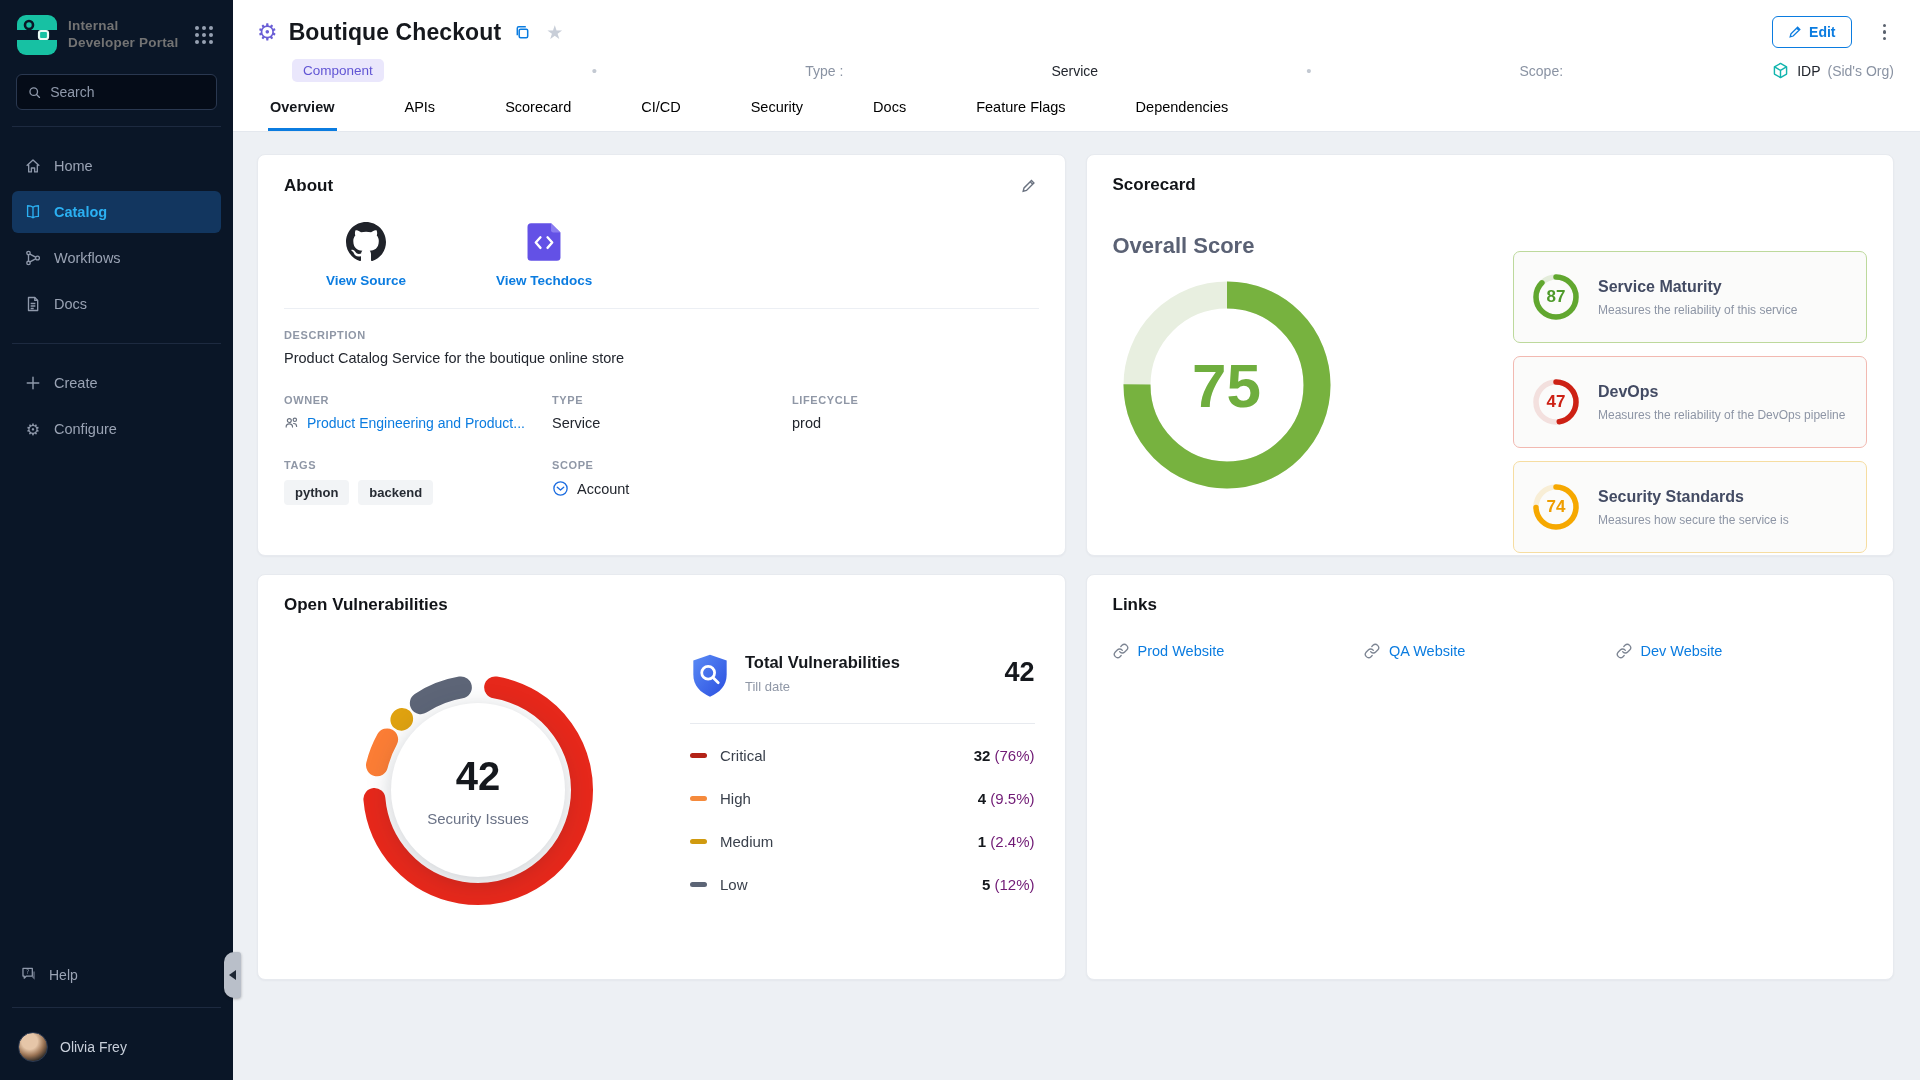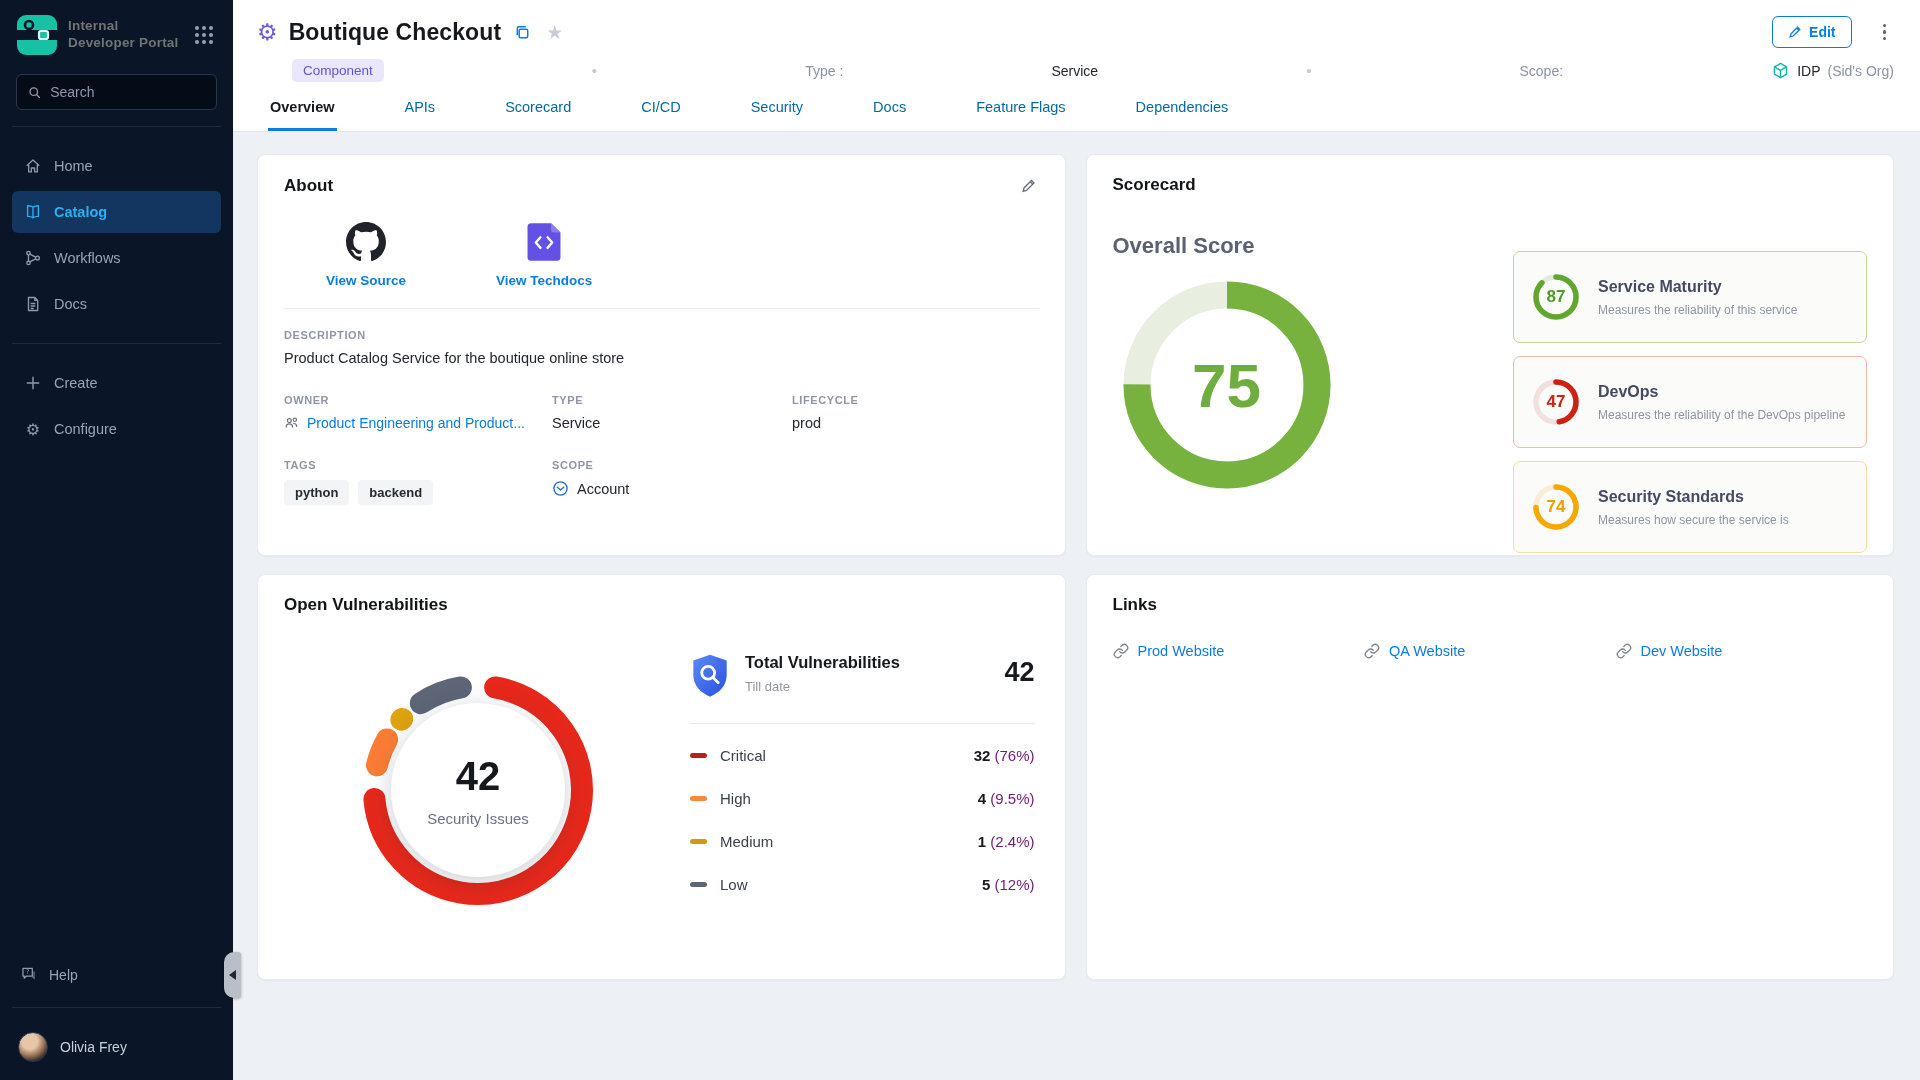--- a/index.html
+++ b/index.html
@@ -42,21 +42,21 @@
   .kebab i { width:3.5px; height:3.5px; border-radius:50%; background:#5a626e; }
   .subtitle-row { display:flex; align-items:center; gap:10px; margin:11px 0 0 35px; font-size:14px;justify-content:space-between; }
   .badge { background:#eae7fc; color:#6155d4; font-size:13.5px; font-weight:500; padding:4px 11px; border-radius:5px; }
   .dot-sep { color:#c3c9d2; font-size:15px; }
   .meta-label { color:#8a93a3; }
   .meta-value { color:#22262e; }
   .meta-dim { color:#8a93a3; }
   .scope-group { display:flex; align-items:center; gap:7px; }
 
   .tabs { display:flex; background:#fff; border-bottom:1px solid #e4e8ee; padding:17px 26px 0 35px; }
-  .tab { font-size:14.5px; color:#0369a1; padding:0 2px 13px 2px; margin-right:66px; cursor:pointer; border-bottom:3px solid transparent; }
+  .tab { font-size:14.5px; color:#000000; padding:0 2px 13px 2px; margin-right:66px; cursor:pointer; border-bottom:3px solid transparent; }
   .tab.active { color:#15181d; font-weight:700; border-bottom-color:#0b7ce0; }
 
   .content { flex:1; padding:22px 26px 0 24px; display:grid; grid-template-columns:1fr 1fr; grid-template-rows:402px 406px; gap:18px 20px; align-items:stretch; }
   .card { background:#fff; border:1px solid #e7eaef; border-radius:8px; box-shadow:0 1px 2px rgba(16,24,40,.04); padding:20px 26px; overflow:hidden; position:relative; }
   .card-title { font-size:17px; font-weight:700; color:#121418; }
   .card-head { display:flex; align-items:center; justify-content:space-between; }
 
   
   .about-links { display:flex; gap:90px; margin:26px 0 6px 42px; }
   .about-link { display:flex; flex-direction:column; align-items:center; gap:11px; cursor:pointer; }

